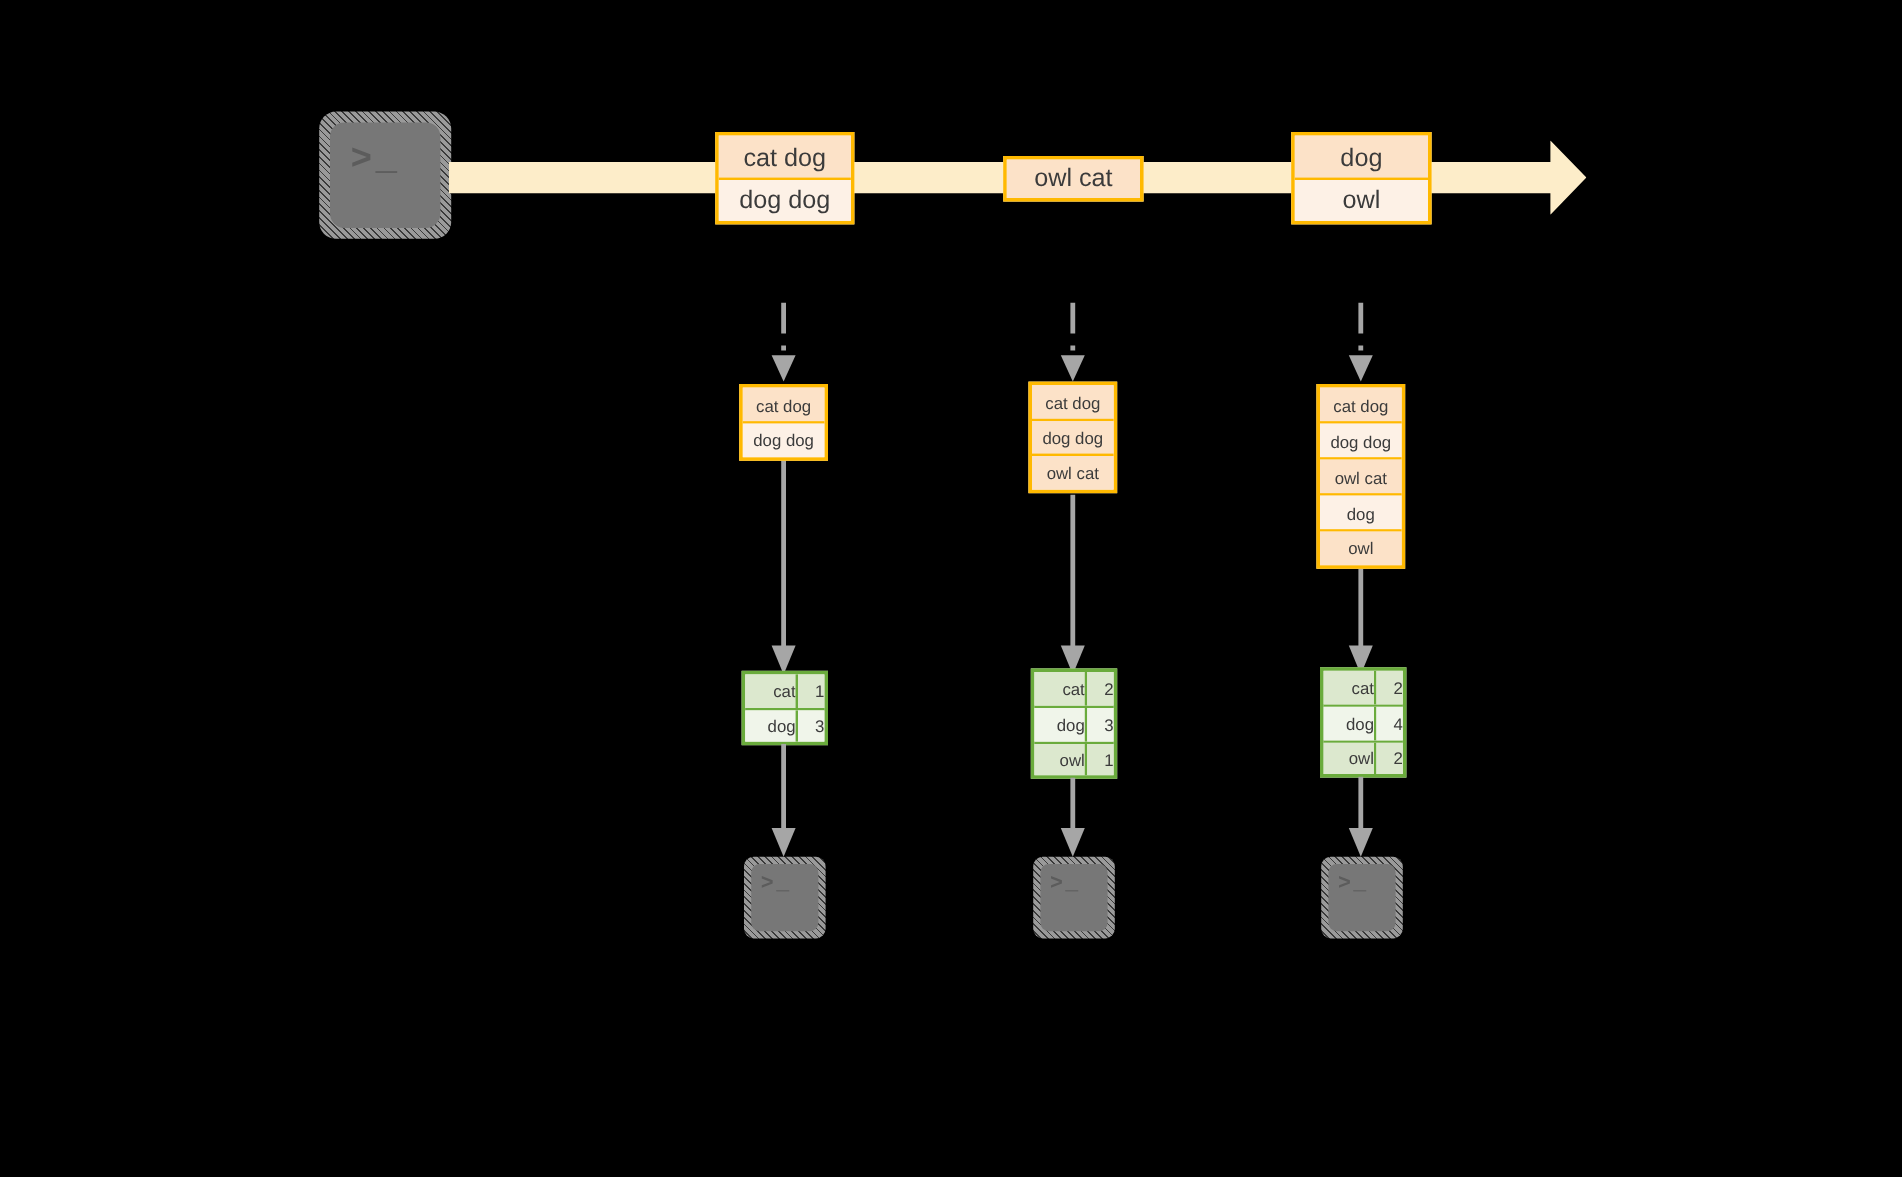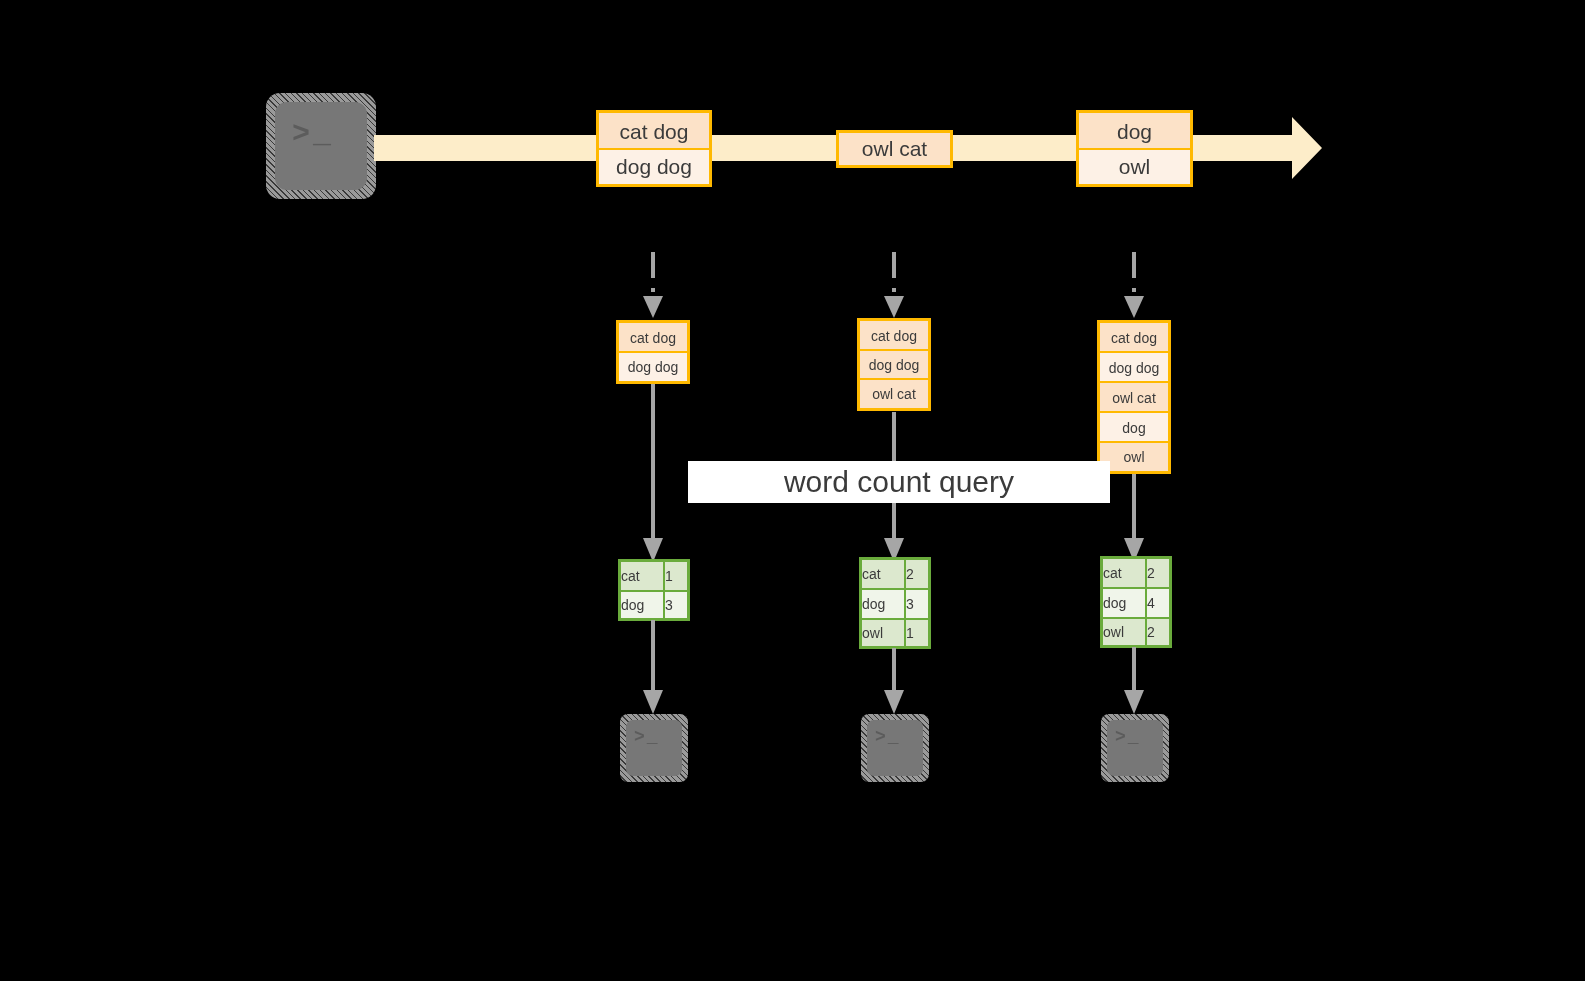--- a/index.html
+++ b/index.html
@@ -77,21 +77,21 @@
     display: flex;
     box-sizing: border-box;
     border-bottom: 2px solid #6AAB3C;
   }
   .res-row:last-child { border-bottom: none; }
   .res-row.dark  .res-cell { background: #DCE8CE; }
   .res-row.light .res-cell { background: #F0F5EA; }
   .res-cell {
     box-sizing: border-box;
     color: #3b3b3b;
-    text-align: left;
+    text-align: right;
     white-space: nowrap;
     overflow: hidden;
   }
   .res-cell.word  { border-right: 2px solid #6AAB3C; }
 
   
   .conn {
     position: absolute;
   }
 
@@ -173,21 +173,20 @@
   </div>
 
   <div class="rec-stack" style="left:1097px; top:320px; width:74px; height:154px;">
     <div class="rec-row dark" style="height:30px; line-height:30px; font-size:14px;">cat dog</div>
     <div class="rec-row light" style="height:30px; line-height:30px; font-size:14px;">dog dog</div>
     <div class="rec-row dark" style="height:30px; line-height:30px; font-size:14px;">owl cat</div>
     <div class="rec-row light" style="height:30px; line-height:30px; font-size:14px;">dog</div>
     <div class="rec-row dark" style="height:28px; line-height:28px; font-size:14px;">owl</div>
   </div>
 
-  <div class="query-label" style="left:688px; top:461px; width:422px; height:42px; font-size:30px;">word count query</div>
 
   <div class="res-table" style="left:618px; top:559px; width:72px; height:62px;">
     <div class="res-row dark" style="height:30px;">
       <div class="res-cell word" style="width:44px; line-height:28px; font-size:14px;">cat</div>
       <div class="res-cell count" style="width:22px; line-height:28px; font-size:14px;">1</div>
     </div>
     <div class="res-row light" style="height:26px;">
       <div class="res-cell word" style="width:44px; line-height:26px; font-size:14px;">dog</div>
       <div class="res-cell count" style="width:22px; line-height:26px; font-size:14px;">3</div>
     </div>

